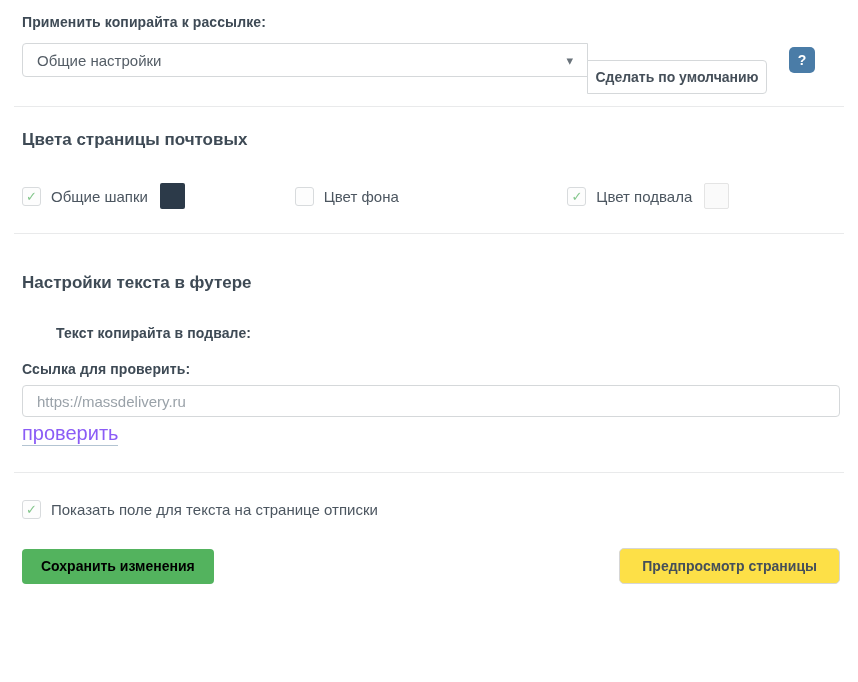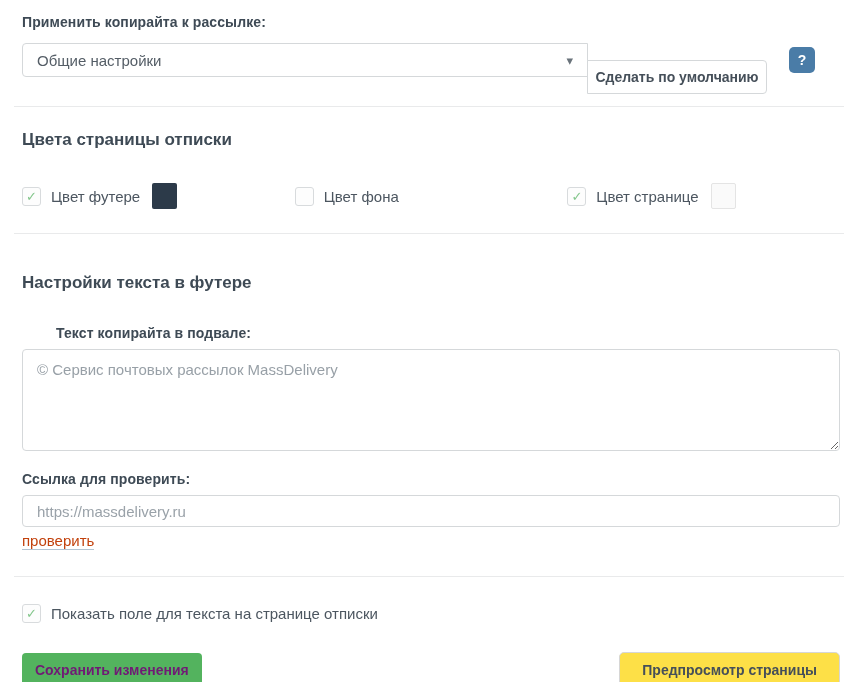--- a/index.html
+++ b/index.html
@@ -120,40 +120,40 @@
     border: 1px solid #d5d8da;
     border-radius: 4px;
     padding: 8px 14px;
     font-family: inherit;
     font-size: 15px; color: #9aa2a9;
     outline: none;
   }
   .check-link {
     display: inline-block;
     margin-top: 5px;
-    font-size: 15px;
-    color: #c2410c;
+    font-size: 20px;
+    color: #8b5cf6;
     text-decoration: none;
     border-bottom: 1px solid #b3c4d2;
     cursor: pointer;
   }
 
   .feedback-row { margin-top: 27px; }
 
   .actions {
     margin-top: 29px;
     display: flex; align-items: center; justify-content: space-between;
   }
   .save-btn {
     height: 35px;
-    padding: 0 13px;
+    padding: 0 19px;
     background: #53b35e;
     border: none; border-radius: 4px;
     font-family: inherit;
-    font-size: 14px; font-weight: 700; color: #701a75;
+    font-size: 14px; font-weight: 700; color: #000000;
     cursor: pointer;
   }
   .preview-btn {
     height: 36px;
     padding: 0 22px;
     background: #fde047;
     border: 1px solid #d6d6d6;
     border-radius: 5px;
     font-family: inherit;
     font-size: 14px; font-weight: 700; color: #454f59;
@@ -171,57 +171,56 @@
     <div class="select">
       <span>Общие настройки</span>
       <span class="caret">▾</span>
     </div>
     <button class="default-btn">Сделать по умолчанию</button>
     <button class="help-btn">?</button>
   </div>
 
   <hr class="divider divider-1">
 
-  <div class="section-title title-colors">Цвета страницы отписки</div>
+  <div class="section-title title-colors">Цвета страницы почтовых</div>
 
   <div class="checkbox-row">
     <div class="checkbox-col">
       <label class="checkbox">
         <span class="box">
           <span class="tick">✓</span>
         </span>
-        <span class="cb-label">Цвет футере</span>
+        <span class="cb-label">Общие шапки</span>
       </label>
       <span class="swatch" style="background: rgb(44, 58, 73);"></span>
     </div>
     <div class="checkbox-col">
       <label class="checkbox">
         <span class="box">
           <span class="tick" style="visibility: hidden;">✓</span>
         </span>
         <span class="cb-label">Цвет фона</span>
       </label>
     </div>
     <div class="checkbox-col">
       <label class="checkbox">
         <span class="box">
           <span class="tick">✓</span>
         </span>
-        <span class="cb-label">Цвет странице</span>
+        <span class="cb-label">Цвет подвала</span>
       </label>
       <span class="swatch light" style="background: rgb(250, 250, 250);"></span>
     </div>
   </div>
 
   <hr class="divider divider-2">
 
   <div class="section-title title-footer">Настройки текста в футере</div>
 
   <div class="field-label copy-label">Текст копирайта в подвале:</div>
-  <textarea class="copy-textarea" style="">© Сервис почтовых рассылок MassDelivery</textarea>
 
   <div class="field-label link-label">Ссылка для проверить:</div>
   <input class="copy-input" type="text" value="https://massdelivery.ru" style="">
   <a class="check-link">проверить</a>
 
   <hr class="divider divider-3">
 
   <div class="feedback-row">
     <label class="checkbox">
       <span class="box">

